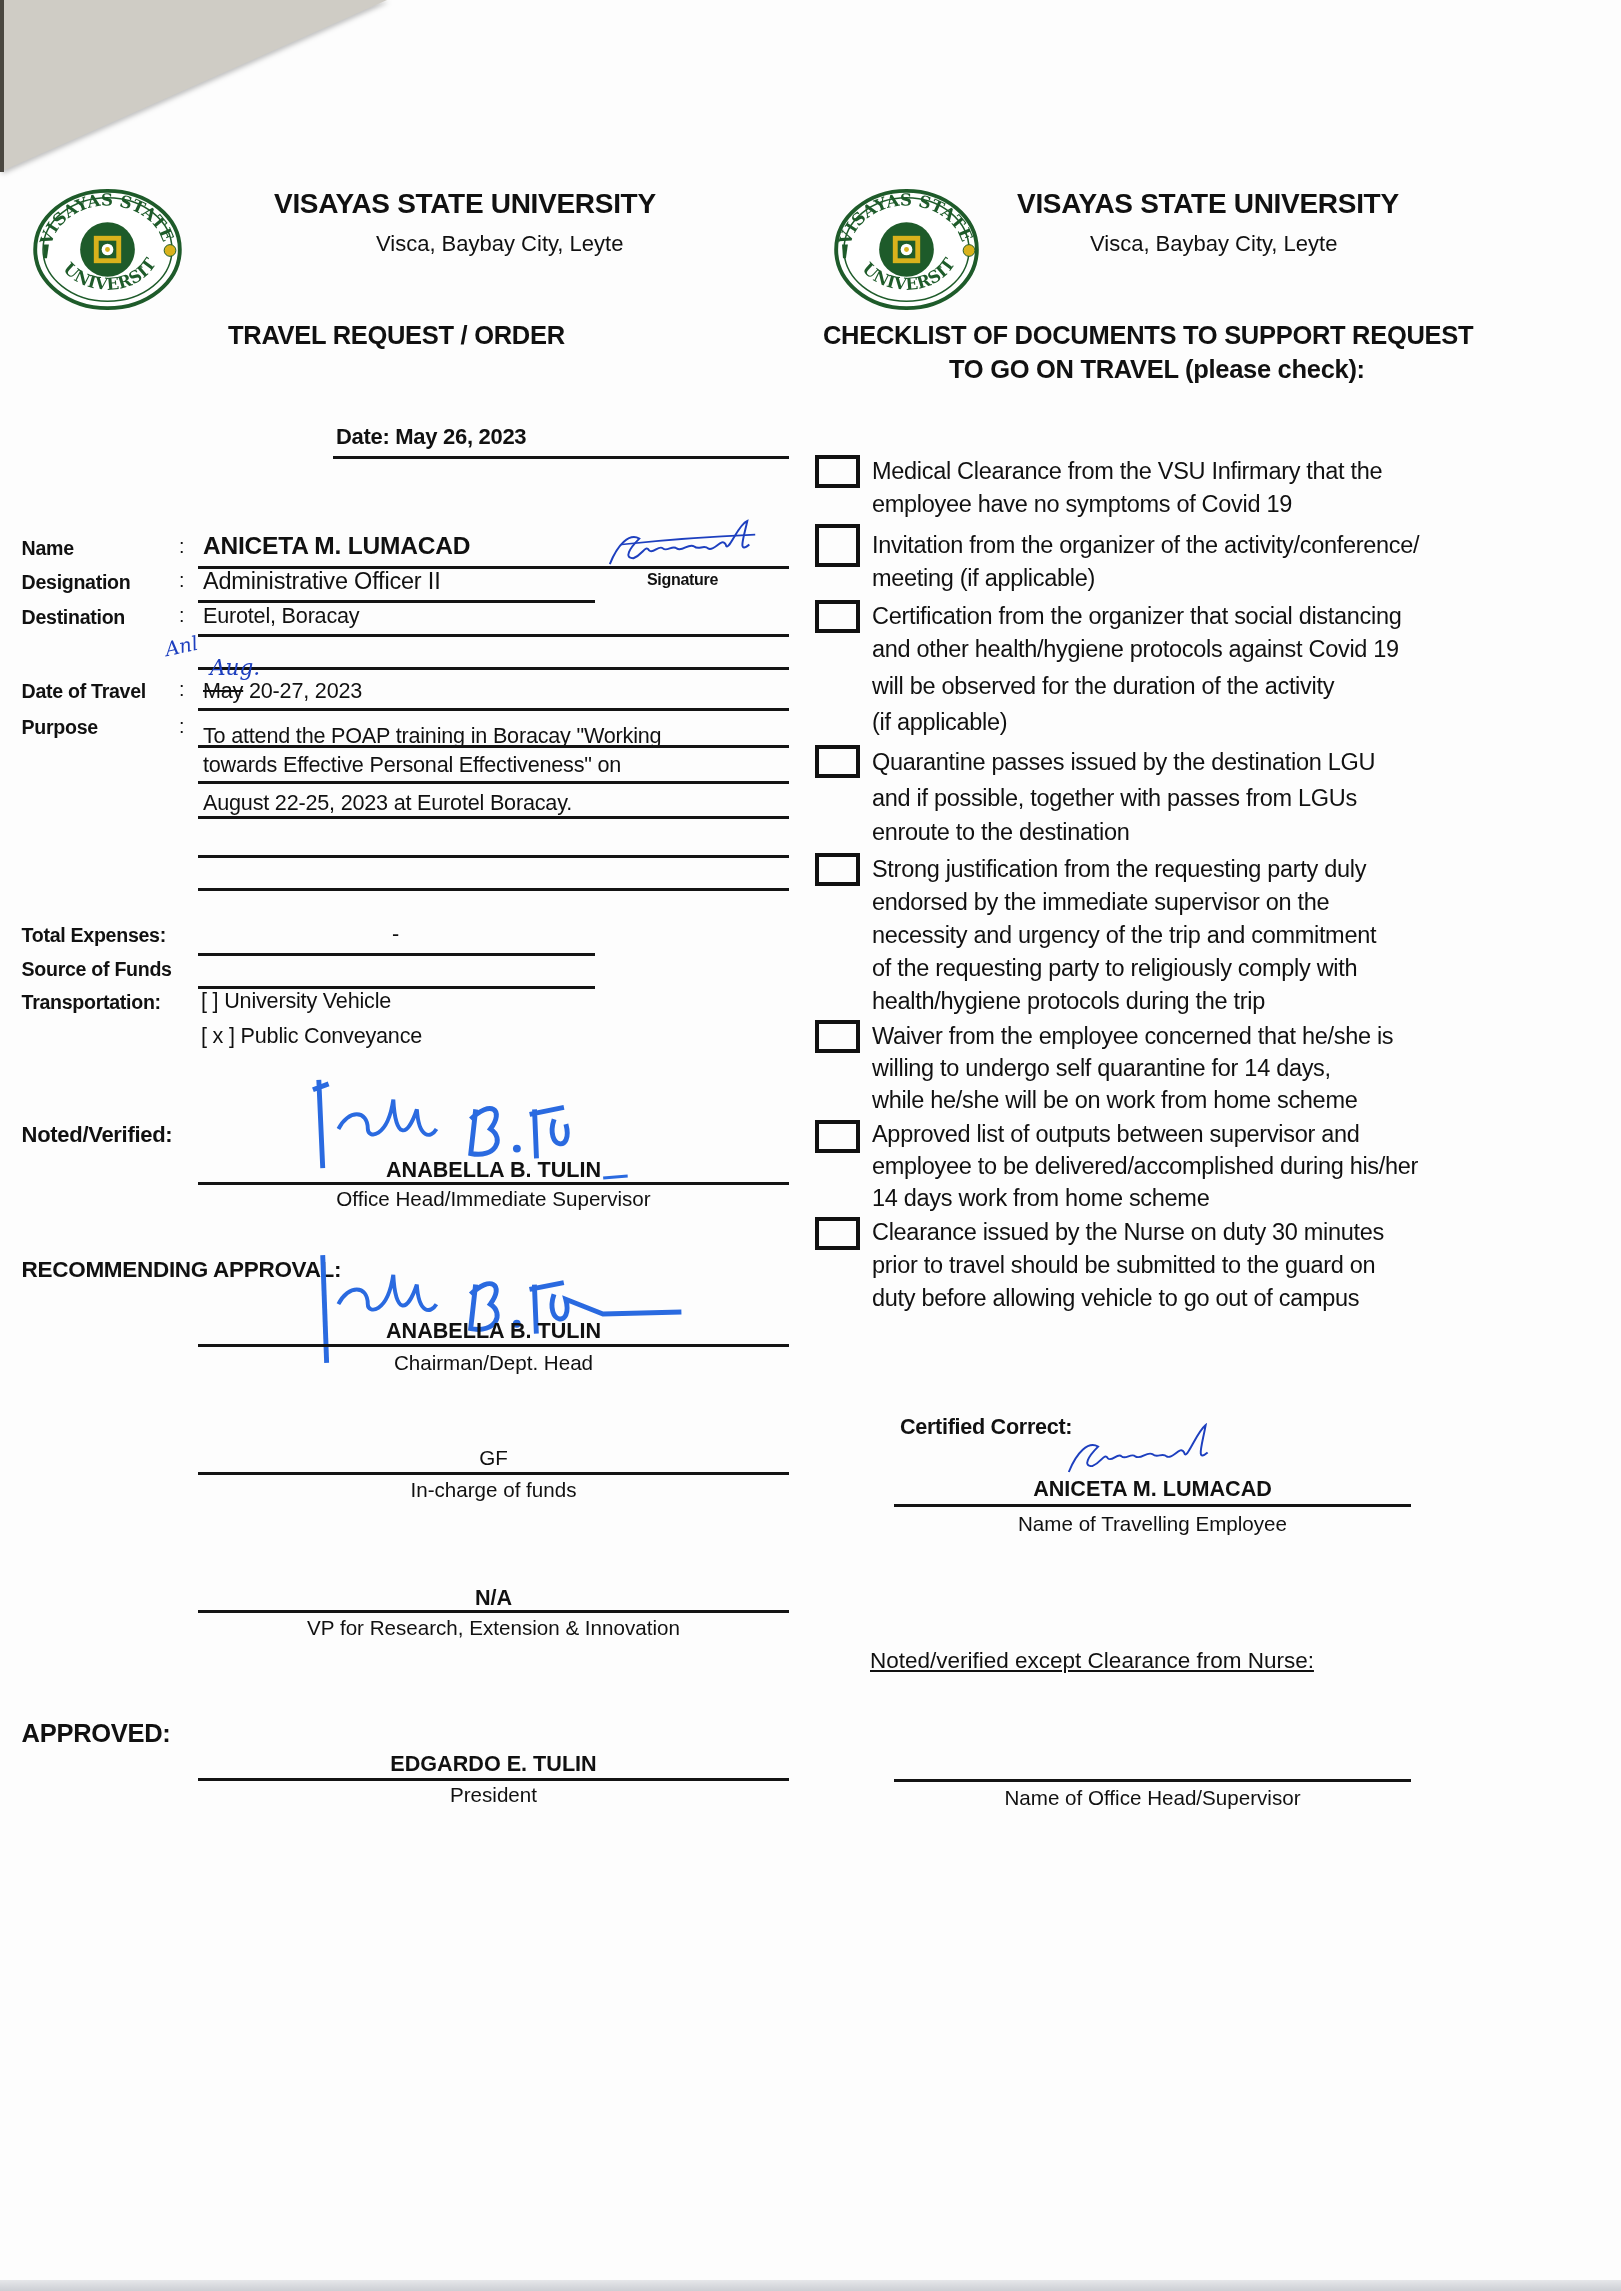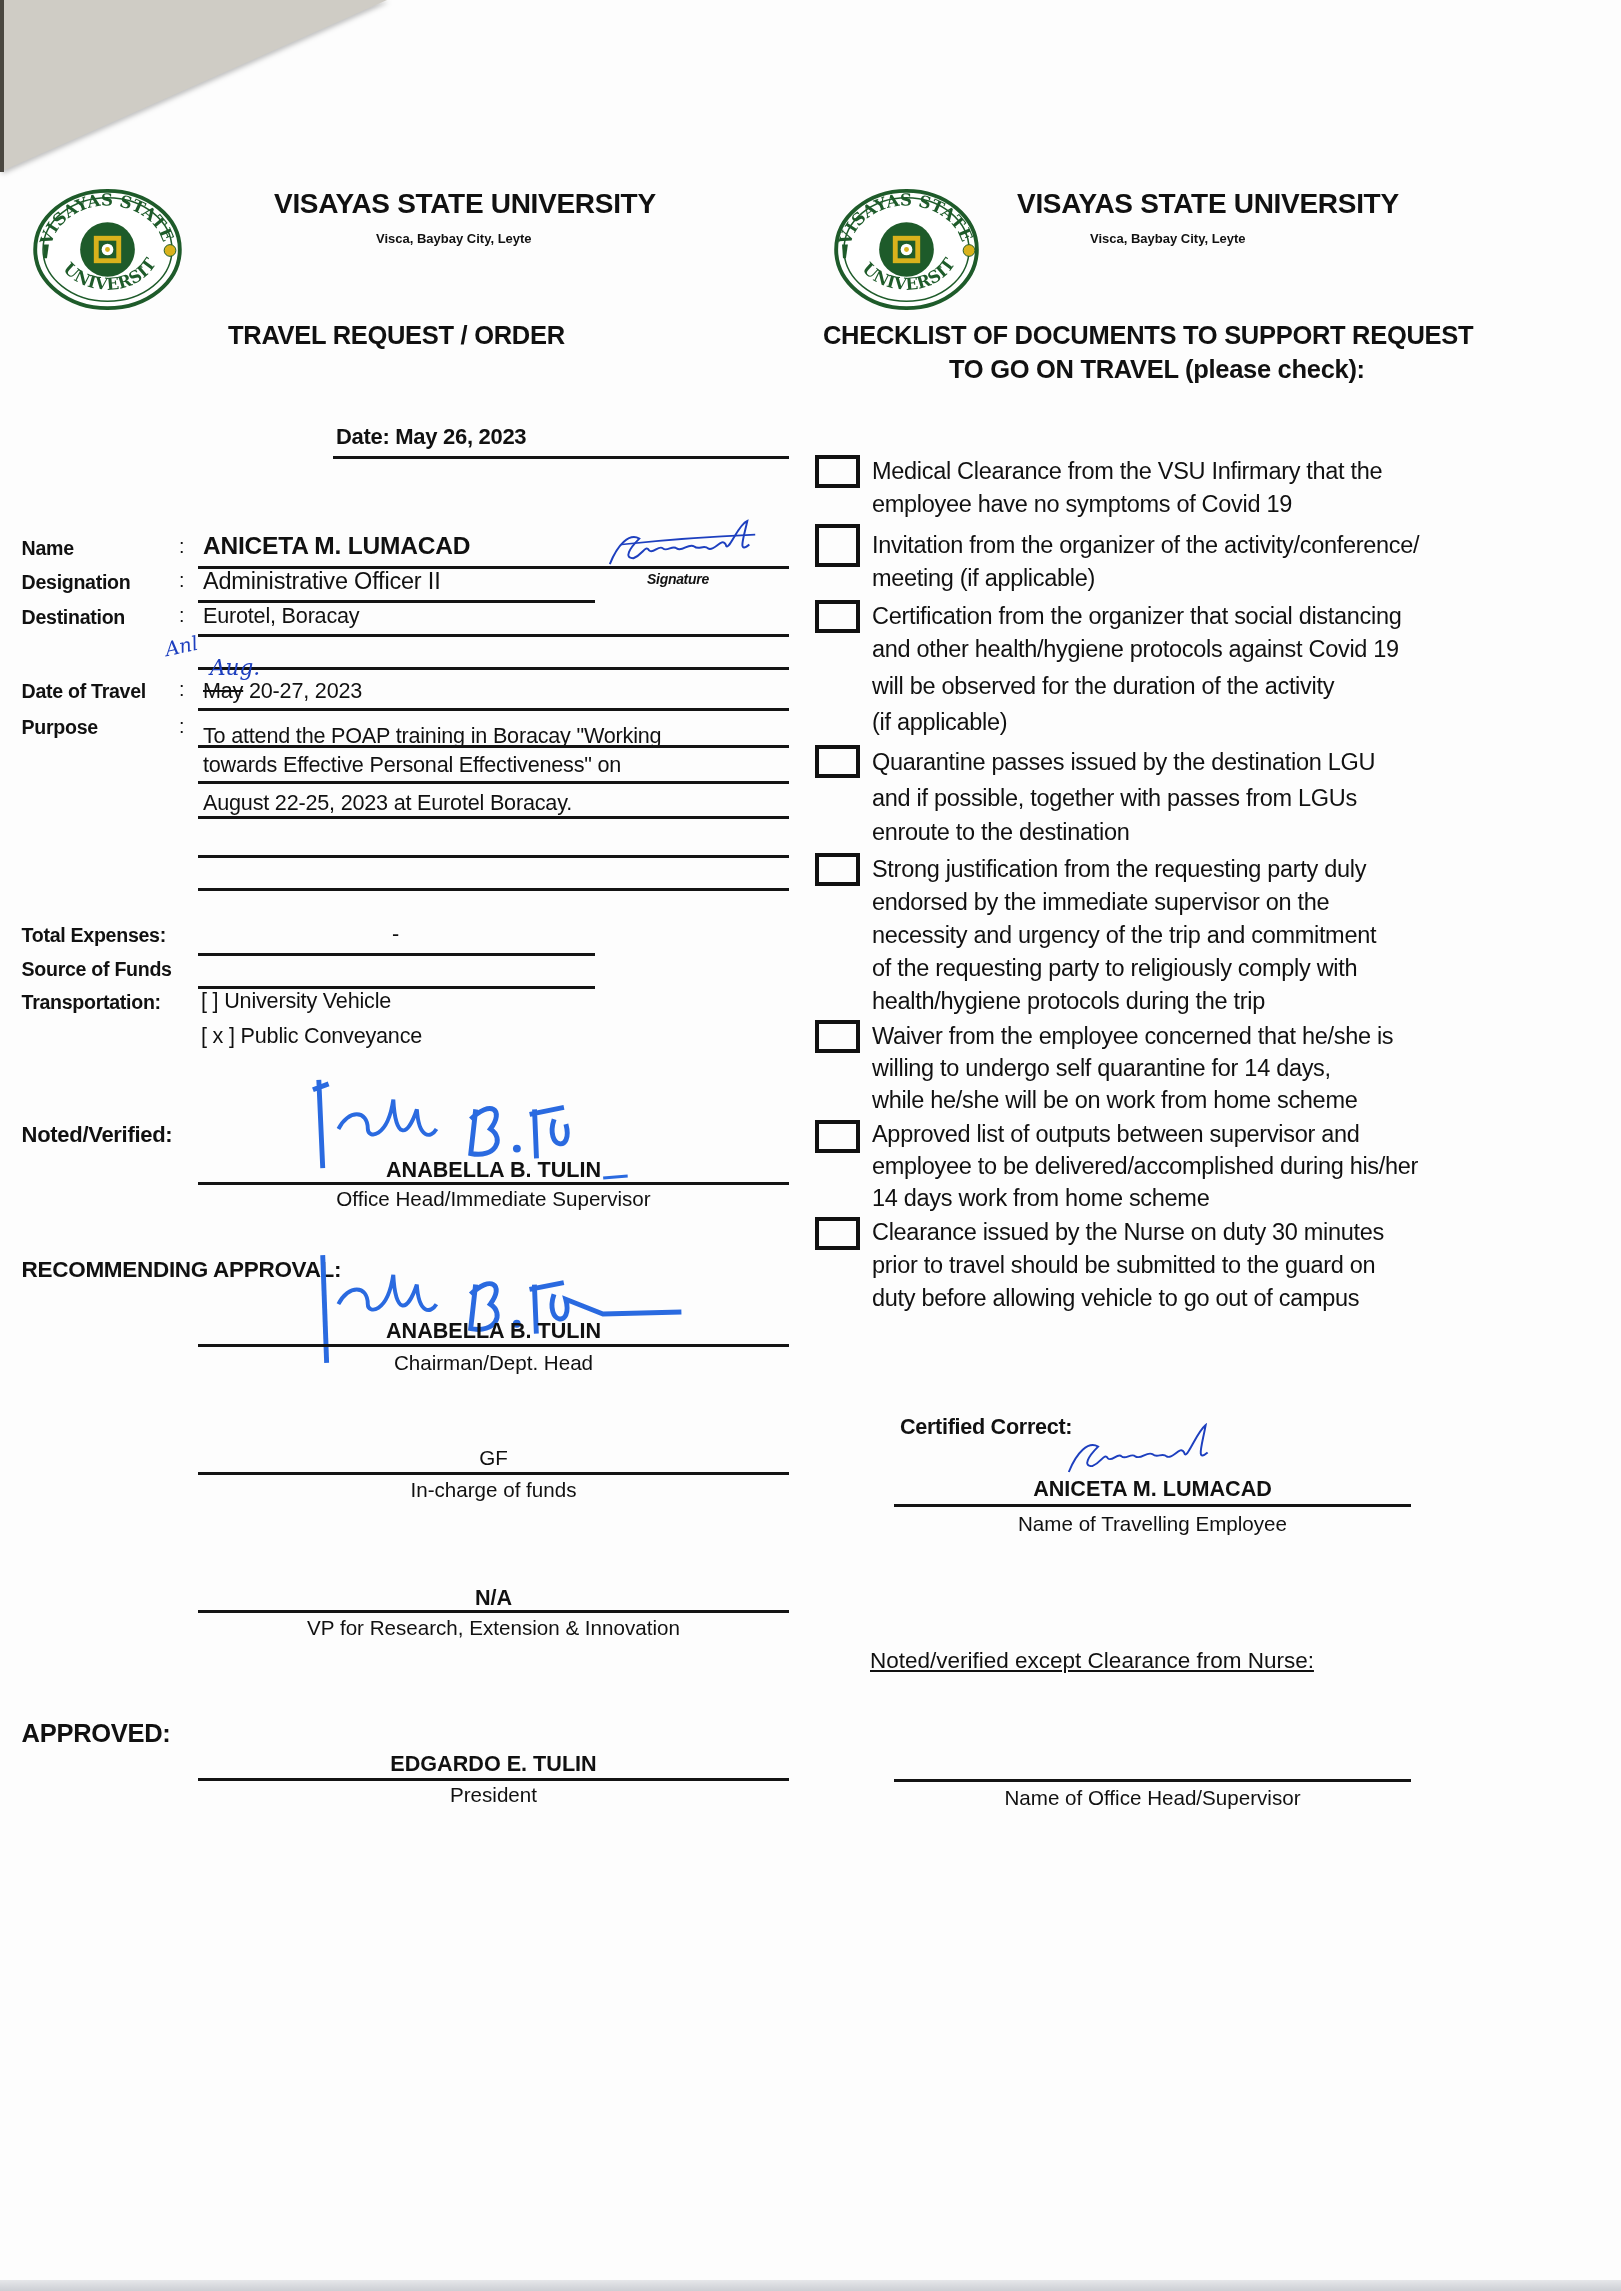--- a/index.html
+++ b/index.html
@@ -20,21 +20,21 @@
     position:absolute; left:0; top:0; width:3.9px; height:172px; background:#4a4740;
   }
   .bottom-edge {
     position:absolute; left:0; right:0; bottom:0; height:11.8px;
     background:linear-gradient(#e6e7ea,#c9ccd2);
   }
   .logo {
     position:absolute; width:147px; height:127px;
   }
   .uni-name { font-weight:bold; font-size:28px; letter-spacing:-0.3px; white-space:nowrap; }
-  .uni-addr { font-size:13px; white-space:nowrap;font-weight:bold; }
+  .uni-addr { font-size:22px; white-space:nowrap; }
   .title { font-weight:bold; font-size:25.5px; white-space:nowrap; letter-spacing:-0.3px; }
   .rule { position:absolute; height:2.9px; background:#141414; }
   .lbl { font-weight:bold; font-size:19.6px; white-space:nowrap; letter-spacing:-0.3px; }
   .colon { font-size:19.6px; }
   .val { font-size:21.6px; white-space:nowrap; letter-spacing:-0.2px; }
   .val.bold { font-weight:bold; font-size:24.5px; }
   .sub { font-size:20.6px; white-space:nowrap; text-align:center; }
   .signame { font-weight:bold; font-size:21.6px; text-align:center; white-space:nowrap; }
   .sig-ink { position:absolute; }
   .chk {
@@ -77,21 +77,21 @@
 <div class="rule" style="left:333px;top:456px;width:456px;"></div>
 
 <div class="abs lbl" style="left:21.6px;top:537px;">Name</div>
 <div class="abs colon" style="left:179px;top:535px;">:</div>
 <div class="abs val bold" style="left:203px;top:532px;">ANICETA M. LUMACAD</div>
 <div class="rule" style="left:198px;top:566px;width:591px;"></div>
 <svg class="sig-ink" style="left:600px;top:515px;" width="167" height="57" viewBox="0 0 170 58">
   <path d="M10 50 C 18 30, 30 18, 40 24 C 30 34, 24 44, 34 44 C 44 40, 46 30, 50 36 C 54 40, 60 30, 64 34 C 68 38, 74 30, 78 34 C 84 38, 90 28, 96 32 C 100 36, 106 30, 110 34 C 116 38, 124 22, 128 30 C 130 40, 140 10, 150 6 C 146 24, 140 40, 152 30" fill="none" stroke="#1d3fbf" stroke-width="2"></path>
   <path d="M22 30 C 60 26, 110 22, 158 20" fill="none" stroke="#1d3fbf" stroke-width="1.6"></path>
 </svg>
-<div class="abs lbl" style="left:647px;top:571px;font-size:14px;font-style:italic;">Signature</div>
+<div class="abs lbl" style="left:647px;top:571px;font-size:16px;">Signature</div>
 
 <div class="abs lbl" style="left:21.6px;top:571px;">Designation</div>
 <div class="abs colon" style="left:179px;top:569px;">:</div>
 <div class="abs val" style="left:203px;top:568px;font-size:23.5px;">Administrative Officer II</div>
 <div class="rule" style="left:198px;top:600px;width:397px;"></div>
 
 <div class="abs lbl" style="left:21.6px;top:606px;">Destination</div>
 <div class="abs colon" style="left:179px;top:604px;">:</div>
 <div class="abs val" style="left:203px;top:603px;">Eurotel, Boracay</div>
 <div class="rule" style="left:198px;top:634px;width:591px;"></div>

